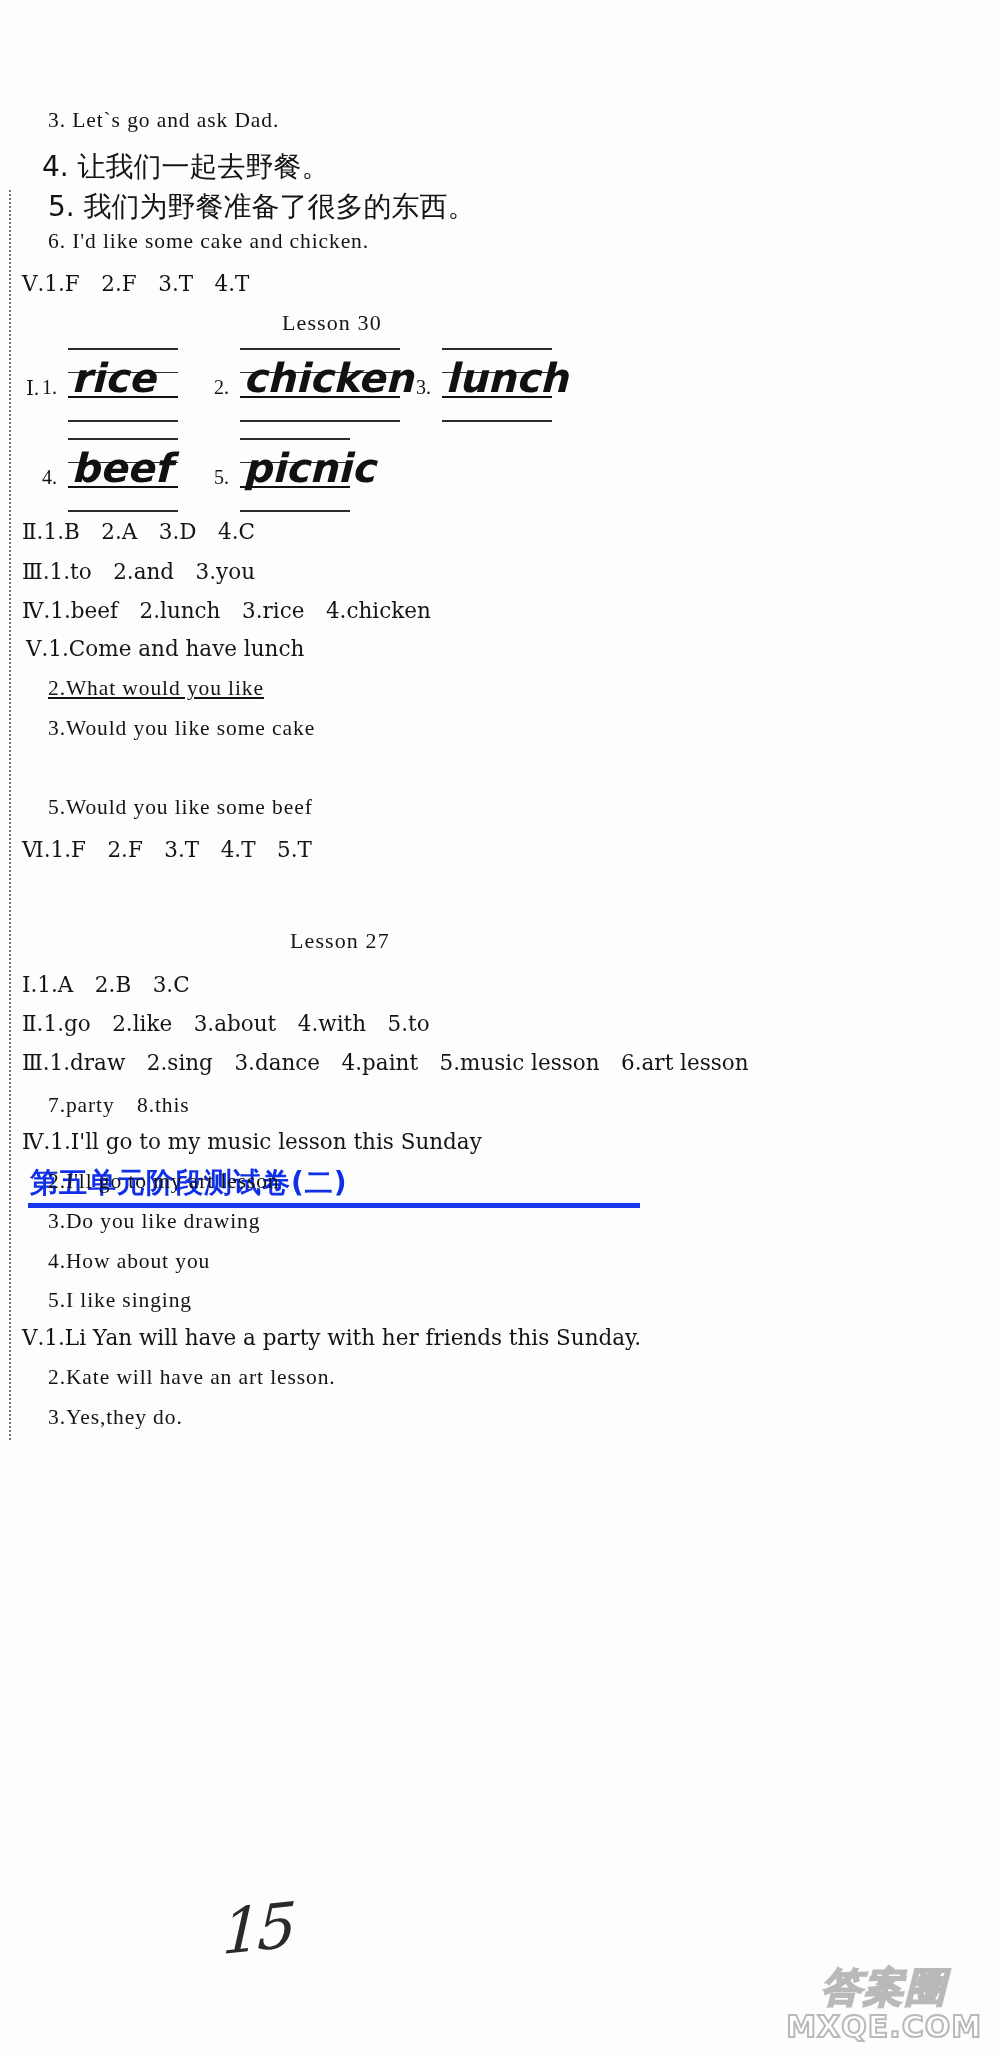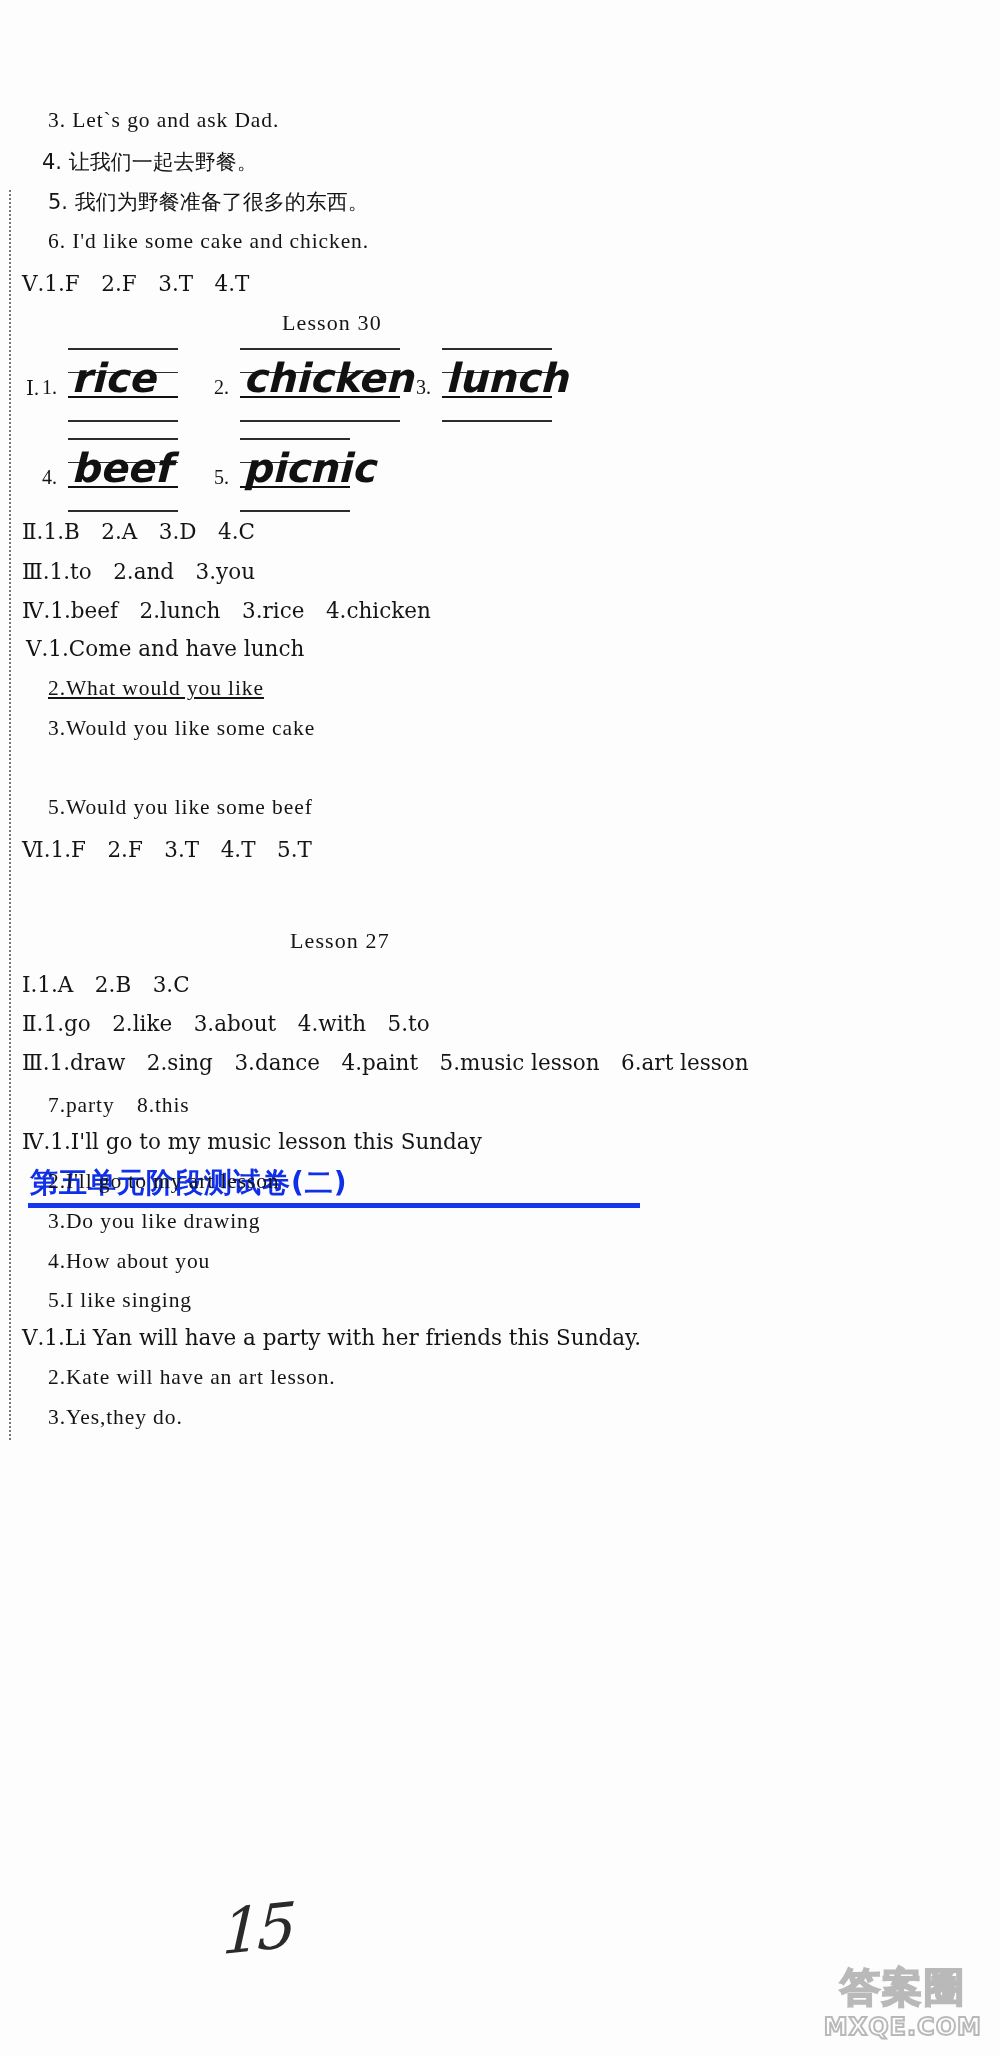--- a/index.html
+++ b/index.html
@@ -39,21 +39,21 @@
     position: absolute;
     font-size: 21.5px;
     letter-spacing: .9px;
     white-space: nowrap;
     color: #141414;
     font-family: "Liberation Serif", "DejaVu Serif", serif;
   }
   .ans-line.cn {
     font-family: "DejaVu Sans", "Liberation Sans", sans-serif;
     letter-spacing: 0px;
-    font-size: 21px;
+    font-size: 28px;
   }
   .roman {
     font-family: "DejaVu Serif", "Liberation Serif", serif;
     letter-spacing: 0;
   }
 
   
   .lesson-heading {
     position: absolute;
     font-size: 22px;
@@ -146,24 +146,25 @@
     user-select: none;
   }
   .wm-cn {
     font-family: "DejaVu Sans", "Liberation Sans", sans-serif;
     font-size: 40px;
     font-weight: bold;
     color: #ffffff;
     -webkit-text-stroke: 2px #b9b9b9;
     letter-spacing: 2px;
     line-height: 46px;
+    font-style: italic;
   }
   .wm-en {
     font-family: "DejaVu Sans", "Liberation Sans", sans-serif;
-    font-size: 24px;
+    font-size: 30px;
     font-weight: bold;
     color: #ffffff;
     -webkit-text-stroke: 2px #b9b9b9;
     letter-spacing: 1px;
     line-height: 34px;
   }
 </style>
 </head>
 <body>
 

